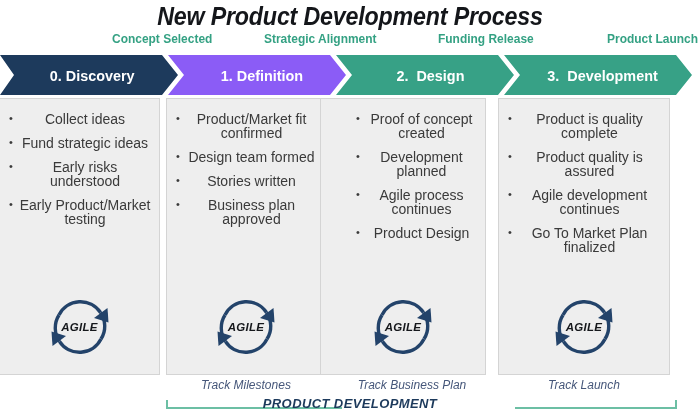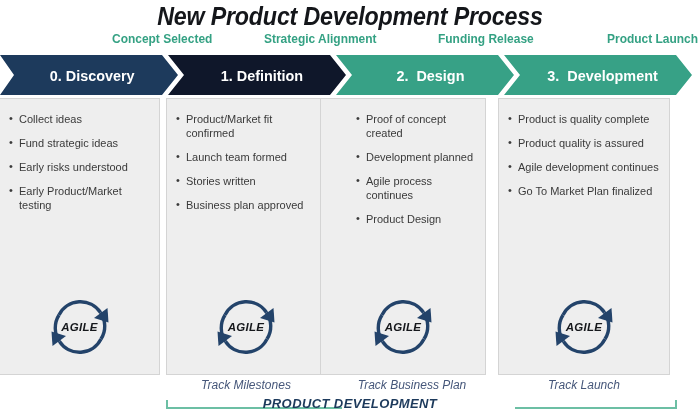--- a/index.html
+++ b/index.html
@@ -78,21 +78,21 @@
   .chevron span { transform: scaleX(0.96); display: block; }
 
   .ch0 {
     left: 0px; width: 178px;
     background: #1d3a5c;
     clip-path: polygon(0 0, 162px 0, 178px 50%, 162px 100%, 0 100%, 14px 50%);
     padding-left: 6px;
   }
   .ch1 {
     left: 168px; width: 178px;
-    background: #0f172a;
+    background: #8b5cf6;
     clip-path: polygon(0 0, 162px 0, 178px 50%, 162px 100%, 0 100%, 16px 50%);
     padding-left: 10px;
   }
   .ch2 {
     left: 336px; width: 178px;
     background: #37a186;
     clip-path: polygon(0 0, 162px 0, 178px 50%, 162px 100%, 0 100%, 16px 50%);
     padding-left: 10px;
   }
   .ch3 {
@@ -125,23 +125,24 @@
 
   .bullets {
     list-style: none;
     margin: 0;
     padding: 13px 8px 0 9px;
   }
   .bullets li {
     position: relative;
     padding-left: 10px;
     margin-bottom: 10px;
-    font-size: 11px;
+    font-size: 14px;
     line-height: 14px;
     color: #3a3a3a;
+    text-align: center;
   }
   .bullets li::before {
     content: "\2022";
     position: absolute;
     left: 0;
     top: -1px;
     font-size: 11px;
     color: #3a3a3a;
   }
 
@@ -274,21 +275,21 @@
         <polygon points="70.5,14 71.5,28.5 57,24" fill="#23436a"></polygon>
         <polygon points="15.5,52 14.5,37.5 29,42" fill="#23436a"></polygon>
       </svg>
       <div class="agile-label">AGILE</div>
     </div>
   </div>
 
   <div class="panel pn1">
     <ul class="bullets">
       <li>Product/Market fit confirmed</li>
-      <li>Launch team formed</li>
+      <li>Design team formed</li>
       <li>Stories written</li>
       <li>Business plan approved</li>
     </ul>
     <div class="agile">
       <svg width="86" height="66" viewBox="0 0 86 66" xmlns="http://www.w3.org/2000/svg">
         <path d="M 63.5 18.5 A 24 24 0 0 1 64 45" fill="none" stroke="#23436a" stroke-width="3.4"></path>
         <path d="M 22.5 47.5 A 24 24 0 0 1 22 21" fill="none" stroke="#23436a" stroke-width="3.4"></path>
         <path d="M 64 45 A 24 24 0 0 1 22.5 47.5" fill="none" stroke="#23436a" stroke-width="3.4"></path>
         <path d="M 22 21 A 24 24 0 0 1 63.5 18.5" fill="none" stroke="#23436a" stroke-width="3.4"></path>
         <polygon points="70.5,14 71.5,28.5 57,24" fill="#23436a"></polygon>

